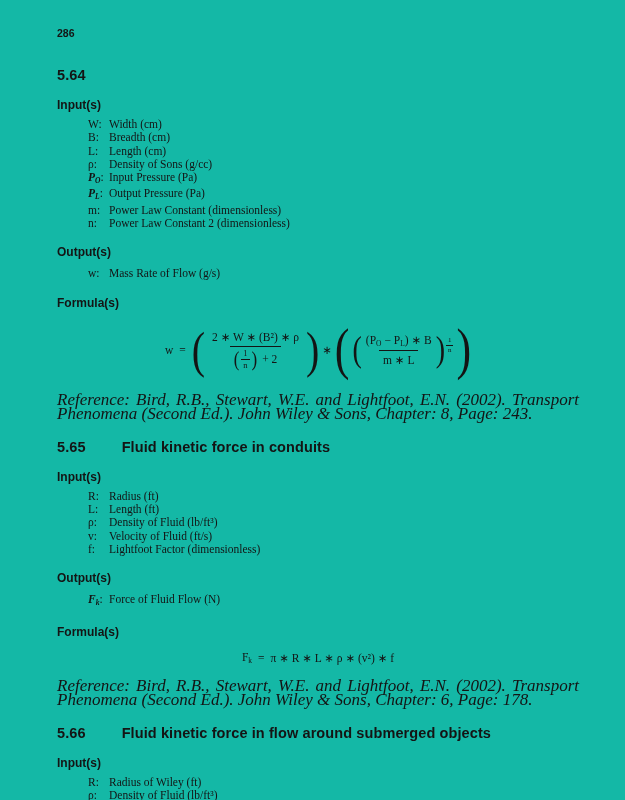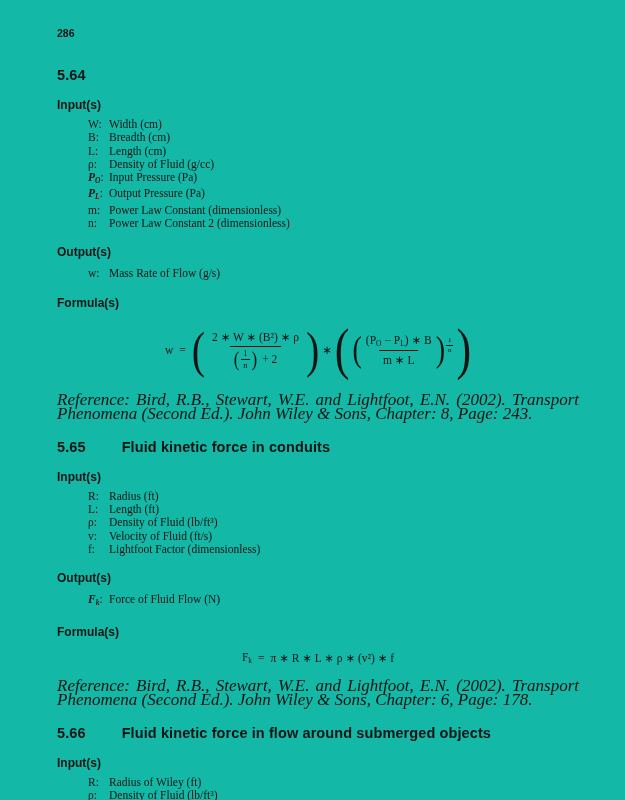--- a/index.html
+++ b/index.html
@@ -82,21 +82,21 @@
     <div class="li">
       <span class="sym">B:</span>
       <span class="lbl">Breadth (cm)</span>
     </div>
     <div class="li">
       <span class="sym">L:</span>
       <span class="lbl">Length (cm)</span>
     </div>
     <div class="li">
       <span class="sym">ρ:</span>
-      <span class="lbl">Density of Fluid (g/cc)</span>
+      <span class="lbl">Density of Sons (g/cc)</span>
     </div>
     <div class="li">
       <span class="sym"><span class="bi">P</span><sub class="ssub bi">O</sub><span>:</span></span>
       <span class="lbl">Input Pressure (Pa)</span>
     </div>
     <div class="li">
       <span class="sym"><span class="bi">P</span><sub class="ssub bi">L</sub><span>:</span></span>
       <span class="lbl">Output Pressure (Pa)</span>
     </div>
     <div class="li">

